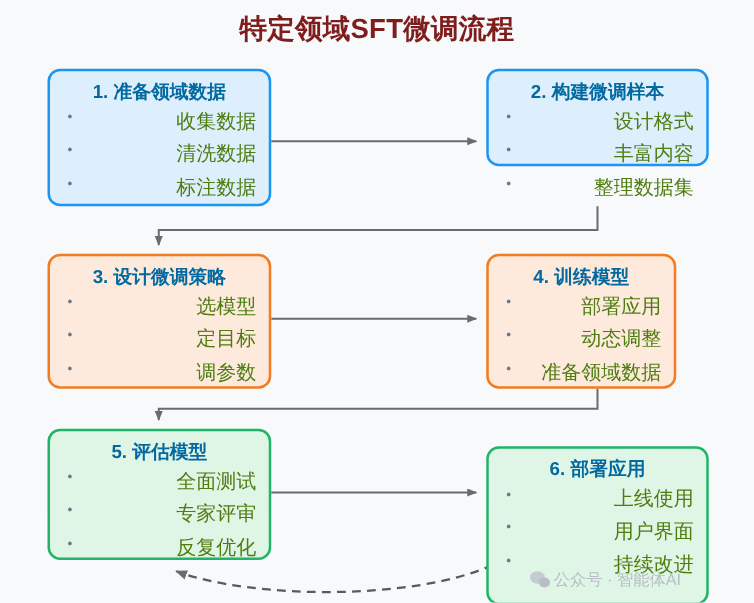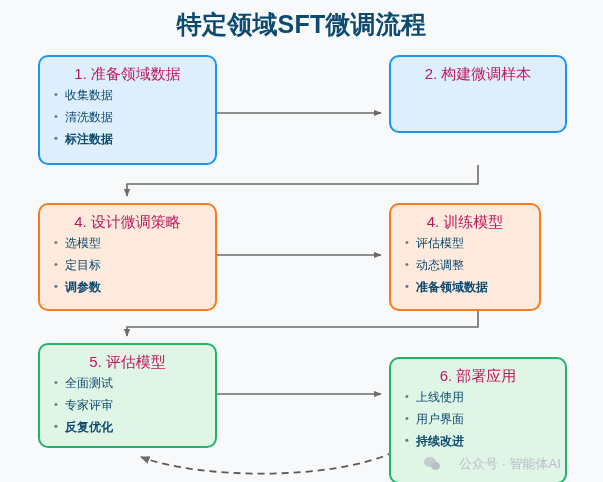--- a/index.html
+++ b/index.html
@@ -18,23 +18,23 @@
     position: relative;
     width: 603px;
     height: 482px;
   }
   #title {
     position: absolute;
     top: 8px;
     left: 0;
     width: 603px;
     text-align: center;
-    font-size: 25px;
+    font-size: 22px;
     font-weight: bold;
-    color: #0c4a6e;
+    color: #7f1d1d;
     letter-spacing: 0.2px;
   }
   svg.links {
     position: absolute;
     left: 0;
     top: 0;
     width: 603px;
     height: 482px;
     pointer-events: none;
   }
@@ -42,39 +42,40 @@
     position: absolute;
     box-sizing: border-box;
     border-radius: 10px;
     border-width: 2px;
     border-style: solid;
     padding: 8px 10px 6px 10px;
   }
   .node .n-title {
     text-align: center;
     font-size: 15px;
-    font-weight: normal;
-    color: #be185d;
+    font-weight: bold;
+    color: #0369a1;
     margin-bottom: 6px;
     line-height: 1.2;
   }
   .node ul {
     list-style: none;
     margin: 0;
     padding: 0 0 0 4px;
   }
   .node li {
-    font-size: 12px;
-    color: #0c4a6e;
+    font-size: 16px;
+    color: #4d7c0f;
     line-height: 1.15;
     margin: 0 0 8px 0;
     padding-left: 11px;
     position: relative;
-  }
-  .node li:last-child { margin-bottom: 0; font-weight: bold; }
+    text-align: right;
+  }
+  .node li:last-child { margin-bottom: 0; }
   .node li::before {
     content: "\2022";
     position: absolute;
     left: 0;
     top: -1px;
     font-size: 11px;
   }
 
   
   .theme-blue   { border-color: #1b95ef; background: #ddeffc; }
@@ -91,21 +92,21 @@
   #node-4 { left: 389px; top: 203px; width: 152px; height: 108px; }
   #node-5 { left: 38px;  top: 343px; width: 179px; height: 105px; }
   #node-6 { left: 389px; top: 357px; width: 178px; height: 127px; }
 
   #watermark {
     position: absolute;
     left: 424px;
     top: 455px;
     display: flex;
     align-items: center;
-    gap: 18px;
+    gap: 2px;
     color: #b9bec6;
     font-size: 13px;
     white-space: nowrap;
   }
   #watermark .wm-icon {
     display: inline-block;
     width: 17px;
     height: 14px;
     position: relative;
   }
@@ -152,35 +153,40 @@
     <div class="n-title">1. 准备领域数据</div>
     <ul>
       <li>收集数据</li>
       <li>清洗数据</li>
       <li>标注数据</li>
     </ul>
   </div>
 
   <div class="node theme-blue" id="node-2">
     <div class="n-title">2. 构建微调样本</div>
+    <ul>
+      <li>设计格式</li>
+      <li>丰富内容</li>
+      <li>整理数据集</li>
+    </ul>
   </div>
 
   <div class="node theme-orange" id="node-3">
-    <div class="n-title">4. 设计微调策略</div>
+    <div class="n-title">3. 设计微调策略</div>
     <ul>
       <li>选模型</li>
       <li>定目标</li>
       <li>调参数</li>
     </ul>
   </div>
 
   <div class="node theme-orange" id="node-4">
     <div class="n-title">4. 训练模型</div>
     <ul>
-      <li>评估模型</li>
+      <li>部署应用</li>
       <li>动态调整</li>
       <li>准备领域数据</li>
     </ul>
   </div>
 
   <div class="node theme-green" id="node-5">
     <div class="n-title">5. 评估模型</div>
     <ul>
       <li>全面测试</li>
       <li>专家评审</li>

